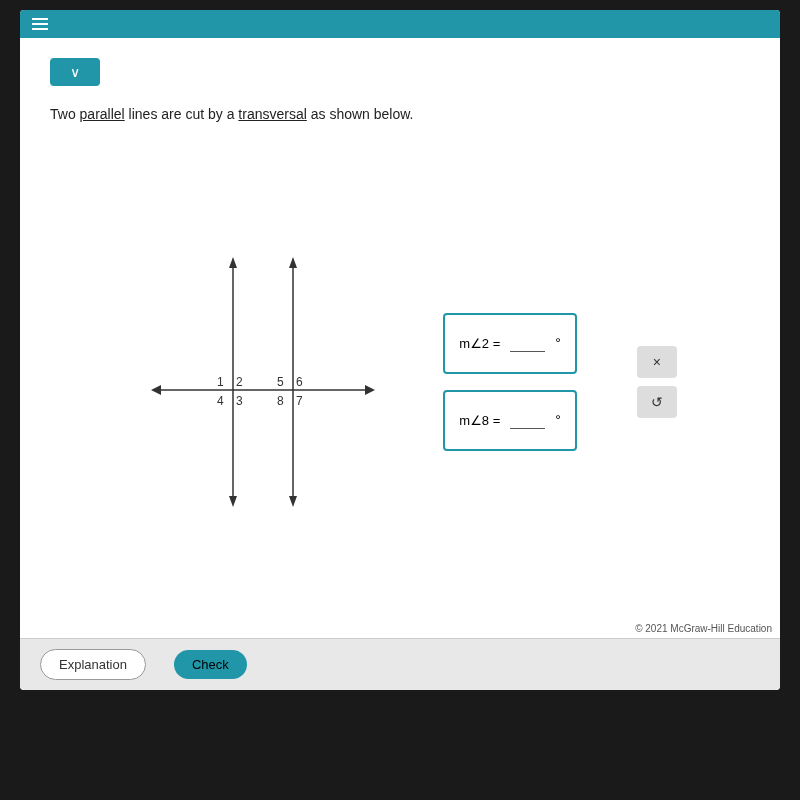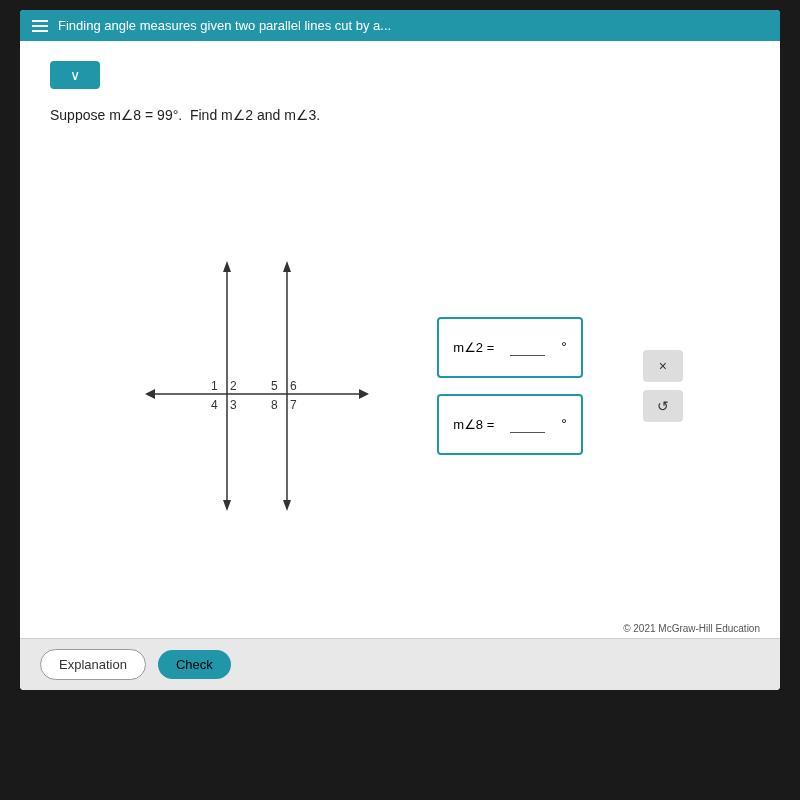--- a/index.html
+++ b/index.html
@@ -112,21 +112,21 @@
       align-items: flex-start;
     }
 
     .answer-box {
       border: 2px solid #2196a8;
       border-radius: 4px;
       padding: 20px 14px;
       font-size: 14px;
       display: flex;
       align-items: center;
-      gap: 16px;
+      gap: 10px;
       background: white;
       min-width: 120px;
     }
 
     .answer-input {
       border: none;
       outline: none;
       width: 35px;
       font-size: 14px;
       border-bottom: 1px solid #555;
@@ -158,21 +158,21 @@
       font-size: 14px;
       cursor: pointer;
       color: #333;
     }
 
     .bottom-bar {
       background: #e8e8e8;
       padding: 10px 20px;
       display: flex;
       align-items: center;
-      gap: 12px;
+      gap: 28px;
       border-top: 1px solid #ccc;
       flex-shrink: 0;
     }
 
     .explanation-btn {
       background: white;
       border: 1px solid #999;
       border-radius: 20px;
       padding: 7px 18px;
       font-size: 13px;
@@ -186,49 +186,48 @@
       border-radius: 20px;
       padding: 7px 18px;
       font-size: 13px;
       cursor: pointer;
       color: #000000;
     }
 
     .footer-text {
       position: absolute;
       bottom: 4px;
-      right: 20px;
+      right: 8px;
       font-size: 10px;
       color: #555;
     }
 
     .angle-label {
       font-size: 13px;
     }
   </style>
 </head>
 <body>
 
 <div class="screen">
 
   <div class="title-bar">
     <div class="hamburger-icon">
       <span></span>
       <span></span>
       <span></span>
     </div>
-    <span>Finding angle measures given two parallel lines cut by a...</span>
   </div>
 
   <div class="content-area">
 
     <button class="dropdown-btn">∨</button>
 
-    <div class="suppose-text">
-      Suppose m∠8 = 99°.&nbsp; Find m∠2 and m∠3.
+    <div class="problem-text">
+      Two <u>parallel</u> lines are cut by a <u>transversal</u> as shown below.
     </div>
 
     <div class="diagram-area">
 
       <div class="diagram-svg-container">
         <svg width="280" height="280" viewBox="0 0 280 280" xmlns="http://www.w3.org/2000/svg">
 
           <line x1="30" y1="148" x2="250" y2="148" stroke="#333" stroke-width="1.5" marker-end="url(#arrow-right)" marker-start="url(#arrow-left)"></line>
 
           <line x1="110" y1="20" x2="110" y2="260" stroke="#333" stroke-width="1.5"></line>

